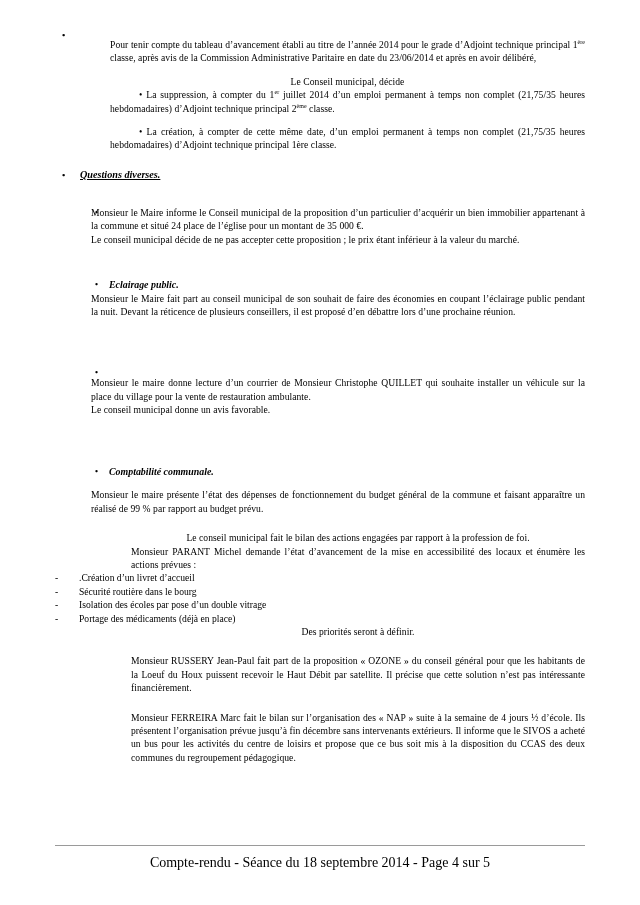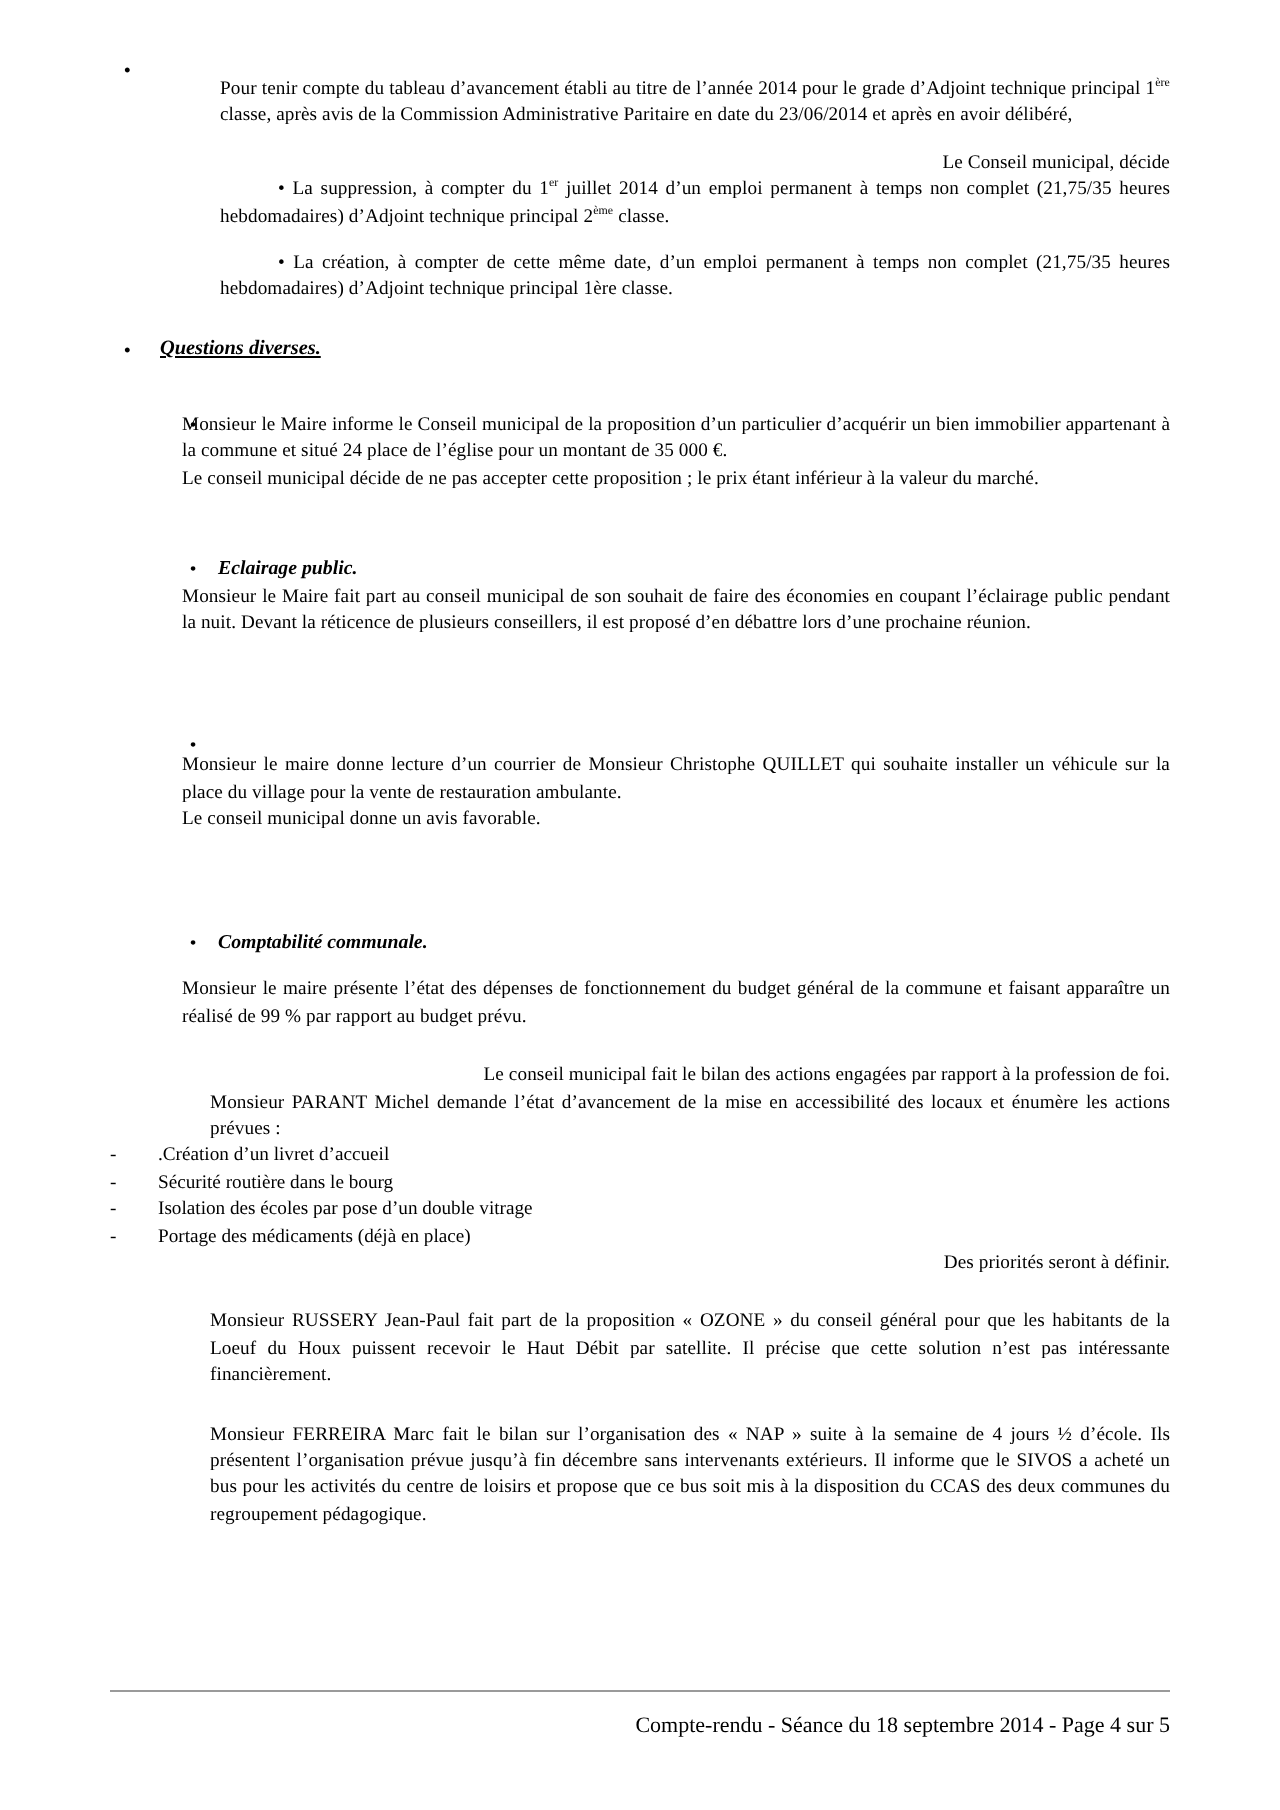--- a/index.html
+++ b/index.html
@@ -26,21 +26,21 @@
   }
 
   
   .para {
     font-size: 9.6px;
     line-height: 13.4px;
     text-align: justify;
     margin: 0;
     letter-spacing: 0.005em;
   }
-  .para.left { text-align: right; }
+  .para.left { text-align: center; }
 
   
   .lvl1 {
     position: relative;
     padding-left: 25px;
     font-size: 10.2px;
     font-weight: bold;
     font-style: italic;
     line-height: 14px;
     margin: 0;
@@ -68,21 +68,21 @@
     position: absolute;
     left: 2px;
     top: 0;
     font-size: 8.4px;
     line-height: 13.6px;
   }
 
   
   .ind-a { margin-left: 55px; }   
   .ind-b { margin-left: 36px; font-family: Liberation Serif, serif; }   
-  .ind-c { margin-left: 50px; }   
+  .ind-c { margin-left: 76px; }   
   .ind-d { margin-left: 38px; }   
 
   .first-line-in { text-indent: 29px; }
   .spacer-s  { height: 10px; }
   .spacer-m  { height: 16px; }
   .spacer-l  { height: 24px; }
   .spacer-xl { height: 32px; }
 
   sup {
     font-size: 0.62em;
@@ -115,22 +115,22 @@
     right: 55px;
     bottom: 36px;
   }
   .footer-rule {
     border: 0;
     border-top: 1px solid #9a9a9a;
     margin: 0 0 11px 0;
     height: 0;
   }
   .footer-text {
-    text-align: right;
-    font-size: 11px;
+    text-align: center;
+    font-size: 14px;
     line-height: 12px;
   }
 </style>
 </head>
 <body>
 
 <div class="page">
 
   <div class="lvl1">
     <span class="bullet">•</span>

